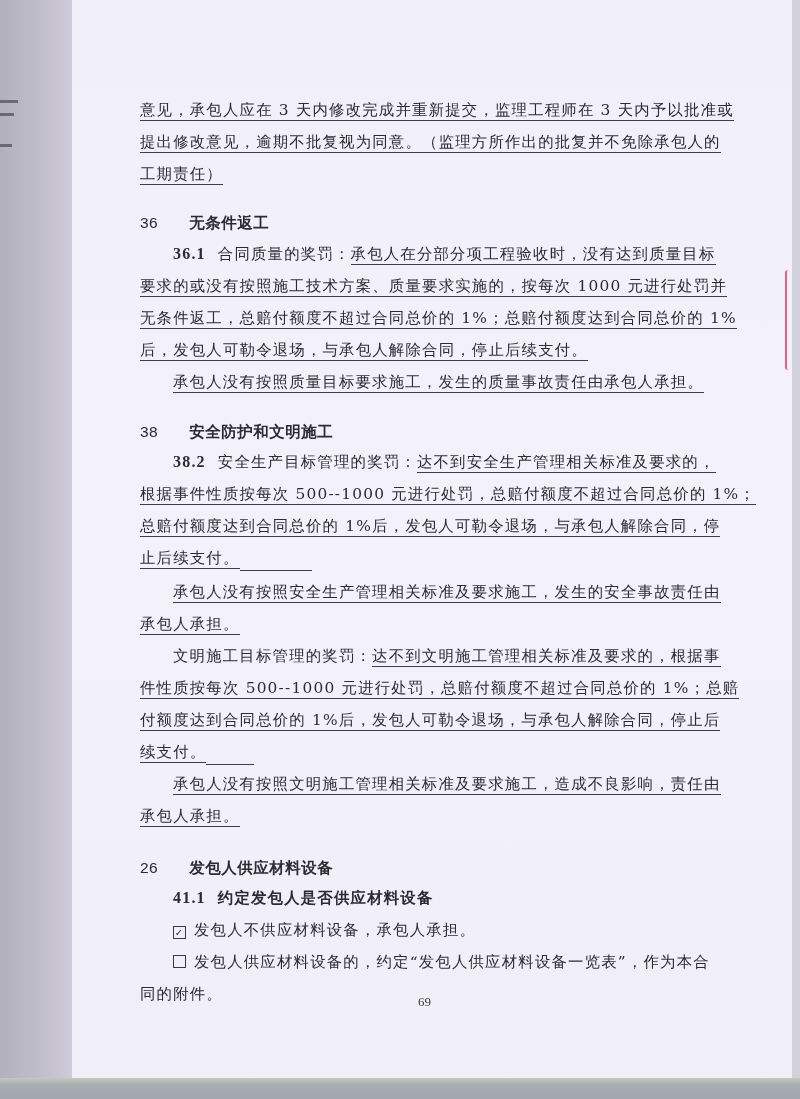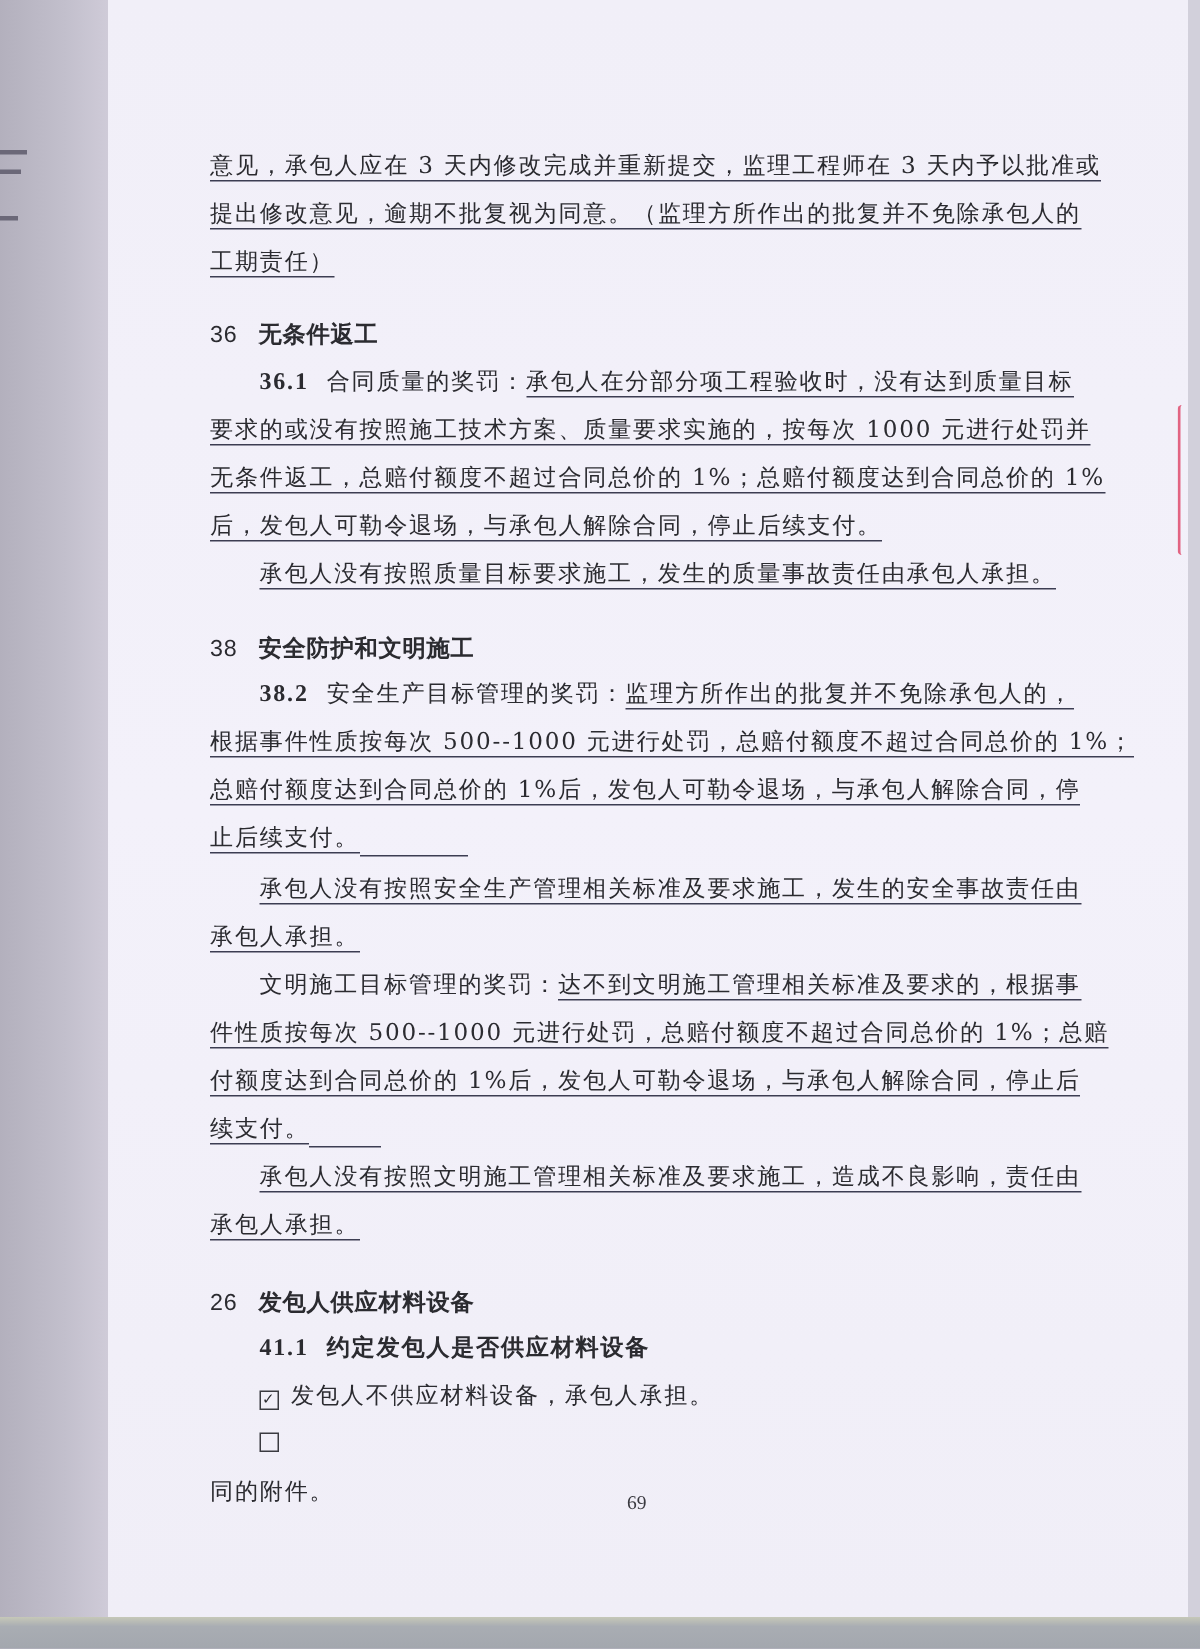--- a/index.html
+++ b/index.html
@@ -34,21 +34,21 @@
     .content {
       position: absolute; left: 140px; top: 92px; width: 545px;
       font-size: 15.4px; letter-spacing: 1.2px;
     }
     .line { position: absolute; left: 0; white-space: nowrap; height: 24px; line-height: 24px; }
     .u { border-bottom: 1.5px solid #3c3d52; padding-bottom: 1px; }
     .heading {
       font-family: "DejaVu Sans", "Liberation Sans", sans-serif;
       font-weight: bold; font-size: 15.5px; letter-spacing: 0.5px;
     }
-    .heading .num { font-weight: normal; margin-right: 14px; font-family: "Liberation Sans", sans-serif; }
+    .heading .num { font-weight: normal; margin-right: 31px; font-family: "Liberation Sans", sans-serif; }
     .sub-num { font-weight: bold; font-family: "Liberation Serif", serif; font-size: 16px; margin-right: 12px; }
     .sub-title { font-weight: bold; }
     .indent { padding-left: 33px; }
     .checkbox {
       display: inline-block; width: 11px; height: 11px; border: 1.3px solid #3a3a40;
       position: relative; top: 1px; margin-right: 8px; font-size: 10px; line-height: 11px; text-align: center;
     }
     .page-number {
       position: absolute; left: 418px; top: 982px; font-family: "Liberation Serif", serif; font-size: 13px; color: #3a3a40; margin-top: 12px;
     }
@@ -81,21 +81,21 @@
   </div>
   <div class="line" style="top:182px;"><span class="u">要求的或没有按照施工技术方案、质量要求实施的，按每次 1000 元进行处罚并</span></div>
   <div class="line" style="top:214px;"><span class="u">无条件返工，总赔付额度不超过合同总价的 1%；总赔付额度达到合同总价的 1%</span></div>
   <div class="line" style="top:246px;"><span class="u">后，发包人可勒令退场，与承包人解除合同，停止后续支付。</span></div>
   <div class="line indent" style="top:278px;"><span class="u">承包人没有按照质量目标要求施工，发生的质量事故责任由承包人承担。</span></div>
 
   <div class="line heading" style="top:328px;">
     <span class="num">38</span><span>安全防护和文明施工</span>
   </div>
   <div class="line indent" style="top:358px;">
-    <span class="sub-num">38.2</span><span>安全生产目标管理的奖罚：</span><span class="u">监理方所作出的批复并不免除承包人的，</span>
+    <span class="sub-num">38.2</span><span>安全生产目标管理的奖罚：</span><span class="u">达不到安全生产管理相关标准及要求的，</span>
   </div>
   <div class="line" style="top:390px;"><span class="u">根据事件性质按每次 500--1000 元进行处罚，总赔付额度不超过合同总价的 1%；</span></div>
   <div class="line" style="top:422px;"><span class="u">总赔付额度达到合同总价的 1%后，发包人可勒令退场，与承包人解除合同，停</span></div>
   <div class="line" style="top:454px;"><span class="u">止后续支付。</span><span style="display:inline-block;width:72px;border-bottom:1.5px solid #3c3d52;vertical-align:bottom;"></span></div>
 
   <div class="line indent" style="top:488px;"><span class="u">承包人没有按照安全生产管理相关标准及要求施工，发生的安全事故责任由</span></div>
   <div class="line" style="top:520px;"><span class="u">承包人承担。</span></div>
 
   <div class="line indent" style="top:552px;">
     <span>文明施工目标管理的奖罚：</span><span class="u">达不到文明施工管理相关标准及要求的，根据事</span>
@@ -110,18 +110,18 @@
   <div class="line heading" style="top:764px;font-family:'DejaVu Serif','Liberation Serif',serif;">
     <span class="num">26</span><span>发包人供应材料设备</span>
   </div>
   <div class="line indent" style="top:794px;">
     <span class="sub-num">41.1</span><span class="sub-title">约定发包人是否供应材料设备</span>
   </div>
   <div class="line indent" style="top:826px;">
     <span class="checkbox">✓</span><span>发包人不供应材料设备，承包人承担。</span>
   </div>
   <div class="line indent" style="top:858px;">
-    <span class="checkbox"></span>
+    <span class="checkbox"></span><span>发包人供应材料设备的，约定“发包人供应材料设备一览表”，作为本合</span>
   </div>
   <div class="line" style="top:890px;"><span>同的附件。</span></div>
 </div>
 
 <div class="page-number">69</div>
 
 </body></html>

